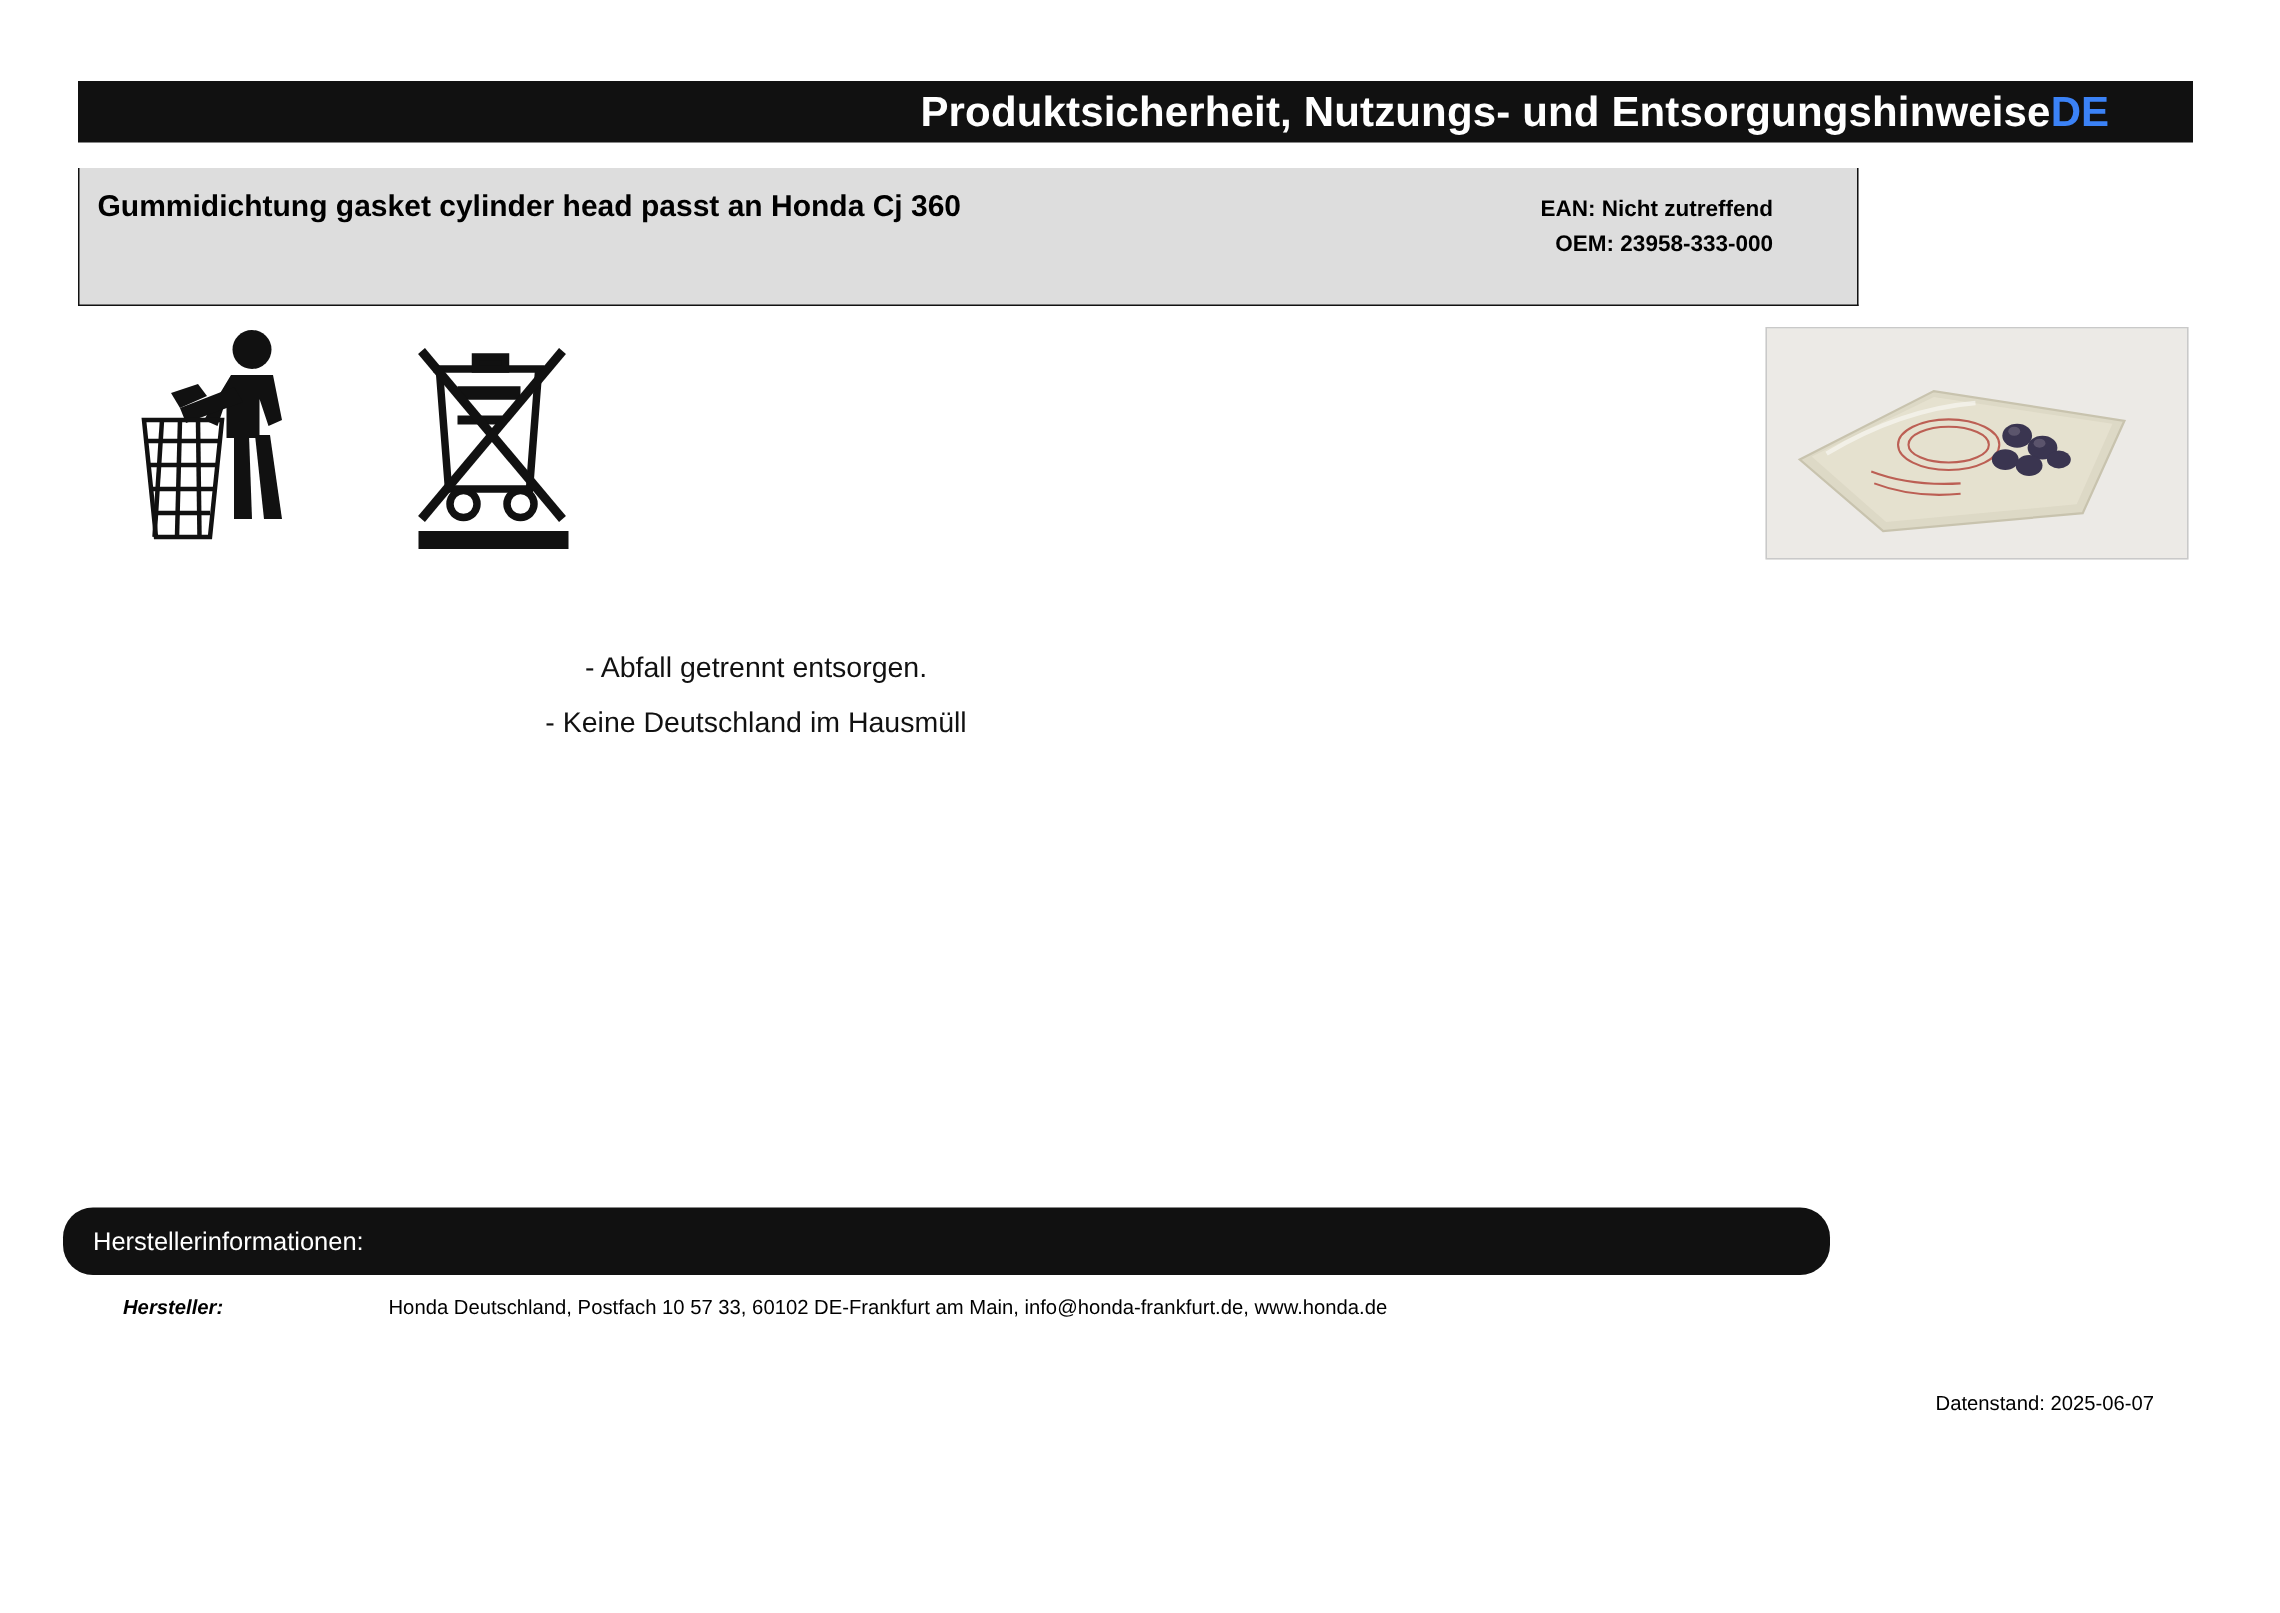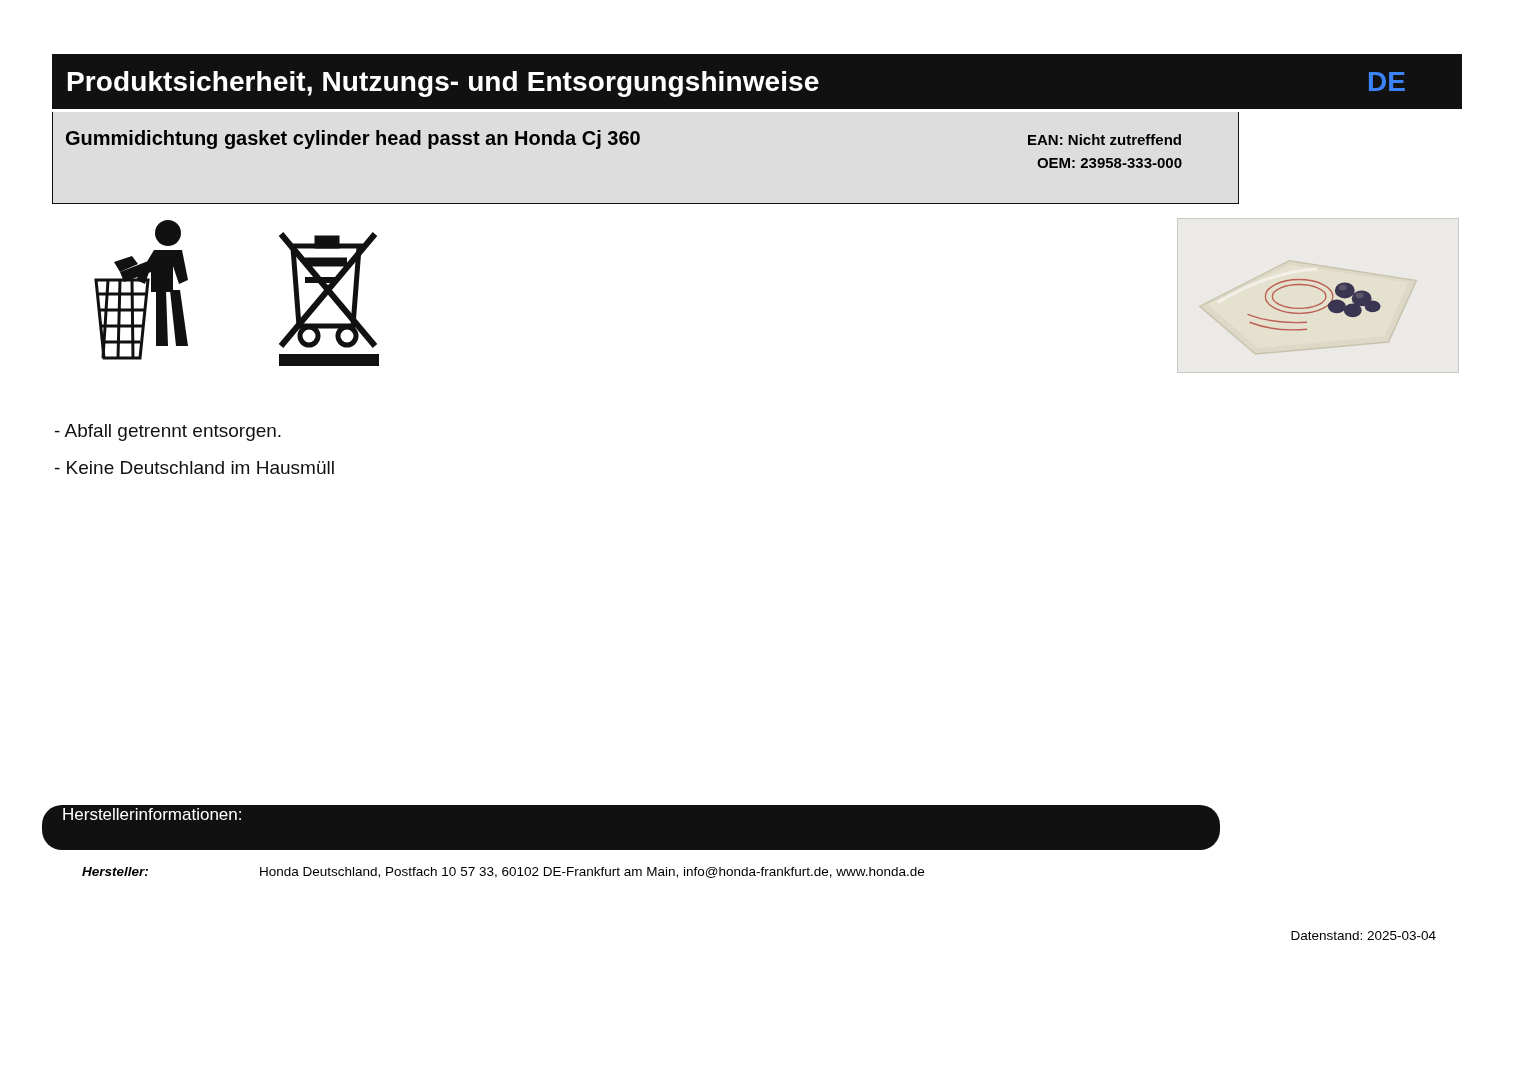--- a/index.html
+++ b/index.html
@@ -23,25 +23,25 @@
     width: 1520px;
     height: 1075px;
   }
 
   
   .header-bar {
     position: absolute;
     left: 52px;
     top: 54px;
     width: 1410px;
-    height: 55px;
+    height: 41px;
     background: #111111;
     display: flex;
     align-items: center;
-    justify-content: space-between;
+    justify-content: flex-end;
     box-sizing: border-box;
     padding: 0 14px 0 14px;
   }
   .header-title {
     color: #ffffff;
     font-size: 28px;
     font-weight: bold;
     letter-spacing: 0.1px;
     white-space: nowrap;
   }
@@ -122,40 +122,41 @@
     box-sizing: border-box;
     overflow: hidden;
     background: #efefec;
   }
   .photo-inner { position: absolute; inset: 0; }
 
   
   .bullets {
     position: absolute;
     left: 54px;
-    top: 412px;
+    top: 427px;
     width: 900px;
+    text-align: center;
   }
   .bullet {
     font-size: 19px;
     line-height: 37px;
     color: #111;
     white-space: nowrap;
   }
 
   
   .mfr-bar {
     position: absolute;
     left: 42px;
     top: 805px;
     width: 1178px;
     height: 45px;
     background: #111111;
     display: flex;
-    align-items: flex-start;
+    align-items: center;
     border-radius: 20px;
   }
   .mfr-bar-label {
     color: #ffffff;
     font-size: 17px;
     padding-left: 20px;
   }
   .mfr-row {
     position: absolute;
     left: 42px;
@@ -303,15 +304,15 @@
   </div>
 
   <div class="mfr-bar">
     <div class="mfr-bar-label">Herstellerinformationen:</div>
   </div>
   <div class="mfr-row">
     <div class="mfr-key">Hersteller:</div>
     <div class="mfr-val">Honda Deutschland, Postfach 10 57 33, 60102 DE-Frankfurt am Main, info@honda-frankfurt.de, www.honda.de</div>
   </div>
 
-  <div class="datestamp">Datenstand: 2025-03-04</div>
+  <div class="datestamp">Datenstand: 2025-06-07</div>
 
 </div>
 
 </body></html>

